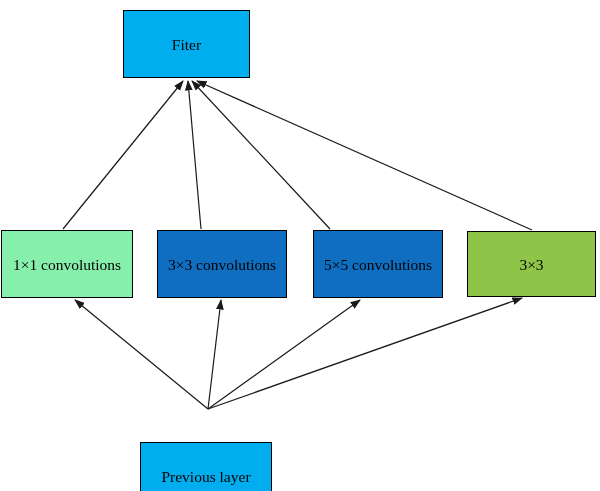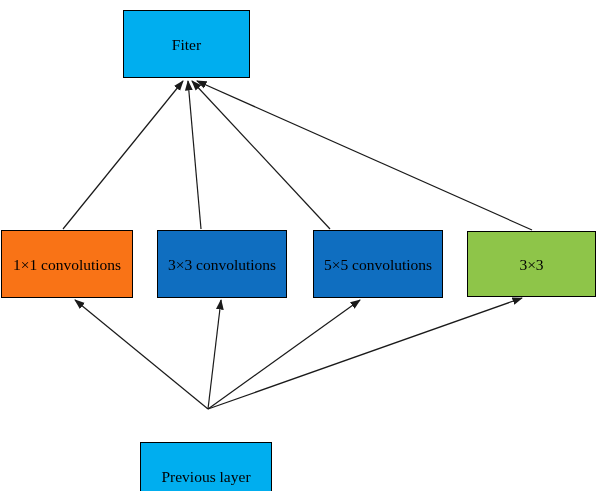--- a/index.html
+++ b/index.html
@@ -57,21 +57,21 @@
     <line x1="208" y1="409" x2="75" y2="300" stroke="#1a1a1a" stroke-width="1.2" marker-end="url(#ah)"></line>
     <line x1="208" y1="409" x2="221" y2="300" stroke="#1a1a1a" stroke-width="1.2" marker-end="url(#ah)"></line>
     <line x1="208" y1="409" x2="360" y2="300" stroke="#1a1a1a" stroke-width="1.2" marker-end="url(#ah)"></line>
     <line x1="208" y1="409" x2="522" y2="298" stroke="#1a1a1a" stroke-width="1.2" marker-end="url(#ah)"></line>
   </svg>
 
   <div class="node node-filter-concat" style="background-color: rgb(0, 174, 239);">
     <span>Fiter</span>
   </div>
 
-  <div class="node node-conv1" style="background-color: #f97316; text-align: center;">
+  <div class="node node-conv1" style="background-color: #86efac; text-align: center;">
     <span>1×1 convolutions</span>
   </div>
 
   <div class="node node-conv3" style="background-color: rgb(15, 110, 192);">
     <span>3×3 convolutions</span>
   </div>
 
   <div class="node node-conv5" style="background-color: rgb(15, 110, 192);">
     <span>5×5 convolutions</span>
   </div>

